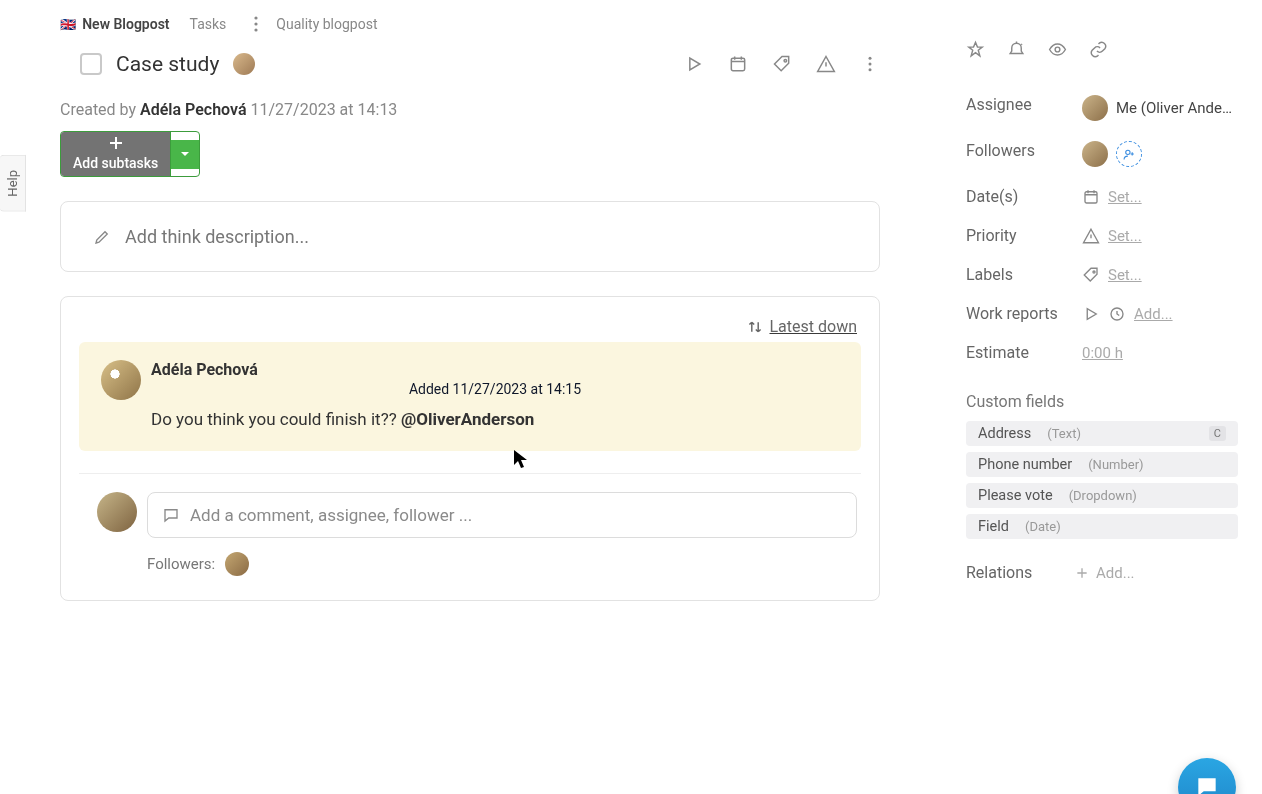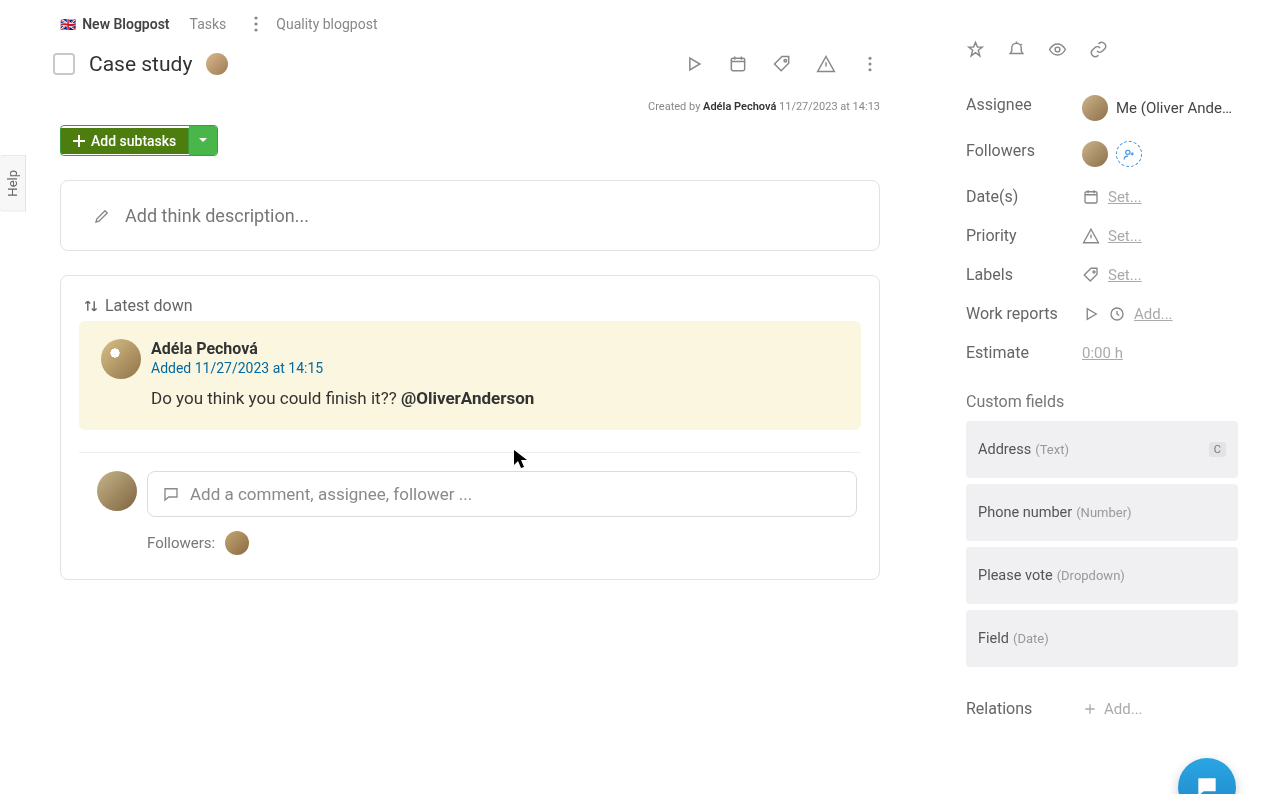--- a/index.html
+++ b/index.html
@@ -55,21 +55,21 @@
   }
   .breadcrumb .proj { display: flex; align-items: center; gap: 6px; color: #444; font-weight: 600; }
   .breadcrumb .flag { font-size: 13px; }
   .breadcrumb .sep { color: #bbb; }
   .breadcrumb .tasks, .breadcrumb .quality { color: #888; }
 
   
   .title-row {
     display: flex;
     align-items: center;
-    padding: 18px 60px 0 53px;
+    padding: 18px 60px 0 80px;
     gap: 14px;
   }
   .checkbox {
     width: 22px; height: 22px;
     border: 2px solid #c9c9c9;
     border-radius: 4px;
     cursor: pointer;
   }
   .title-text { font-size: 21px; color: #333; font-weight: 400; }
   .avatar-sm {
@@ -83,85 +83,85 @@
     align-items: center;
     gap: 24px;
     color: #888;
   }
   .ic-btn { display: inline-flex; cursor: pointer; color: #888; }
   .ic-btn svg { width: 20px; height: 20px; }
 
   
   .meta-line {
     padding: 24px 60px 0 60px;
-    font-size: 11px;
+    font-size: 16px;
     color: #888;
-    text-align: right;
   }
   .meta-line .who { color: #333; font-weight: 600; }
 
   
   .subtasks-row { padding: 12px 60px 0 60px; }
   .add-subtasks {
     display: inline-flex;
     align-items: center;
     border-radius: 4px;
     overflow: hidden;
     border: 1px solid #3c9c3c;
     cursor: pointer;
   }
   .add-subtasks .main-btn {
-    background: #4d7c0f;
+    background: #737373;
     color: #fff;
     display: flex;
     align-items: center;
     gap: 6px;
     padding: 5px 12px;
     font-size: 14px;
     font-weight: 500;
     border-right: 1px solid #3c9c3c;
+    flex-direction: column;
   }
   .add-subtasks .drop-btn {
     background: #49b649;
     color: #fff;
     padding: 5px 8px;
   }
   .add-subtasks svg { width: 12px; height: 12px; }
 
   
   .card {
     margin: 24px 60px 0 60px;
     border: 1px solid #e2e2e2;
     border-radius: 8px;
     background: #fff;
   }
   .desc-card { padding: 24px 32px; display: flex; align-items: center; gap: 14px; color: #777; font-size: 18px; cursor: text; }
   .desc-card svg { width: 18px; height: 18px; color: #888; }
 
   
   .comments-card { padding: 20px 18px 24px; }
-  .sort-row { display: flex; justify-content: flex-start; padding: 0 4px 6px; }
+  .sort-row { display: flex; justify-content: flex-end; padding: 0 4px 6px; text-decoration: underline; }
   .sort-btn { display: inline-flex; align-items: center; gap: 6px; color: #666; font-size: 16px; cursor: pointer; }
 
   .comment-block {
     background: #fbf6df;
     border-radius: 6px;
     padding: 18px 22px 22px;
     display: flex;
     gap: 10px;
     margin-bottom: 22px;
   }
   .avatar-md {
     width: 40px; height: 40px; border-radius: 50%;
     background: radial-gradient(circle at 35% 35%, #fff 0 12%, transparent 13%), linear-gradient(135deg,#d8c088,#8f7448);
     flex-shrink: 0;
   }
   .comment-body { flex: 1; }
   .comment-author { font-weight: 700; font-size: 16px; color: #333; }
-  .comment-meta { color: #0369a1; font-size: 14px; margin-top: 2px; }
+  .comment-meta { color: #0f172a; font-size: 14px; margin-top: 2px; text-align: center; }
   .comment-text { margin-top: 12px; font-size: 17px; color: #333; }
   .comment-text .mention { font-weight: 700; color: #333; }
 
   .add-comment-row {
     display: flex;
     gap: 10px;
     align-items: flex-start;
     border-top: 1px solid #eee;
     padding-top: 18px;
     margin-top: 19px;
@@ -224,40 +224,40 @@
     color: #3a8de0;
     cursor: pointer;
   }
   .add-follower svg { width: 13px; height: 13px;}
 
   .section-title { color: #777; font-size: 16px; margin-top: 20px; margin-bottom: 10px; }
 
   .cf-item {
     background: #f0f0f2;
     border-radius: 4px;
-    padding: 20px 12px;
-    display: flex;
-    align-items: center;
-    gap: 4px;
+    padding: 4px 12px;
+    display: flex;
+    align-items: center;
+    gap: 16px;
     margin-bottom: 6px;
     font-size: 14.5px;
     color: #555;
     cursor: pointer;
   }
   .cf-item .type { color: #999; font-size: 13px; }
   .cf-item .kbd {
     margin-left: auto;
     background: #e3e3e6;
     border-radius: 3px;
     padding: 1px 5px;
     font-size: 11px;
     color: #777;
   }
 
-  .relations-row { display:flex; margin-top: 32px; gap: 8px;}
+  .relations-row { display:flex; margin-top: 24px; }
   .relations-row .label { color:#666; font-size:16px; flex: 0 0 108px;}
   .relations-row .add { display:flex; align-items:center; gap:6px; color:#aaa; cursor:pointer; font-size:15px;}
 
   
   .chat-fab {
     position: absolute;
     right: 26px;
     bottom: 0;
     width: 58px; height: 58px;
     border-radius: 50% 50% 0 0 / 50% 50% 0 0;

